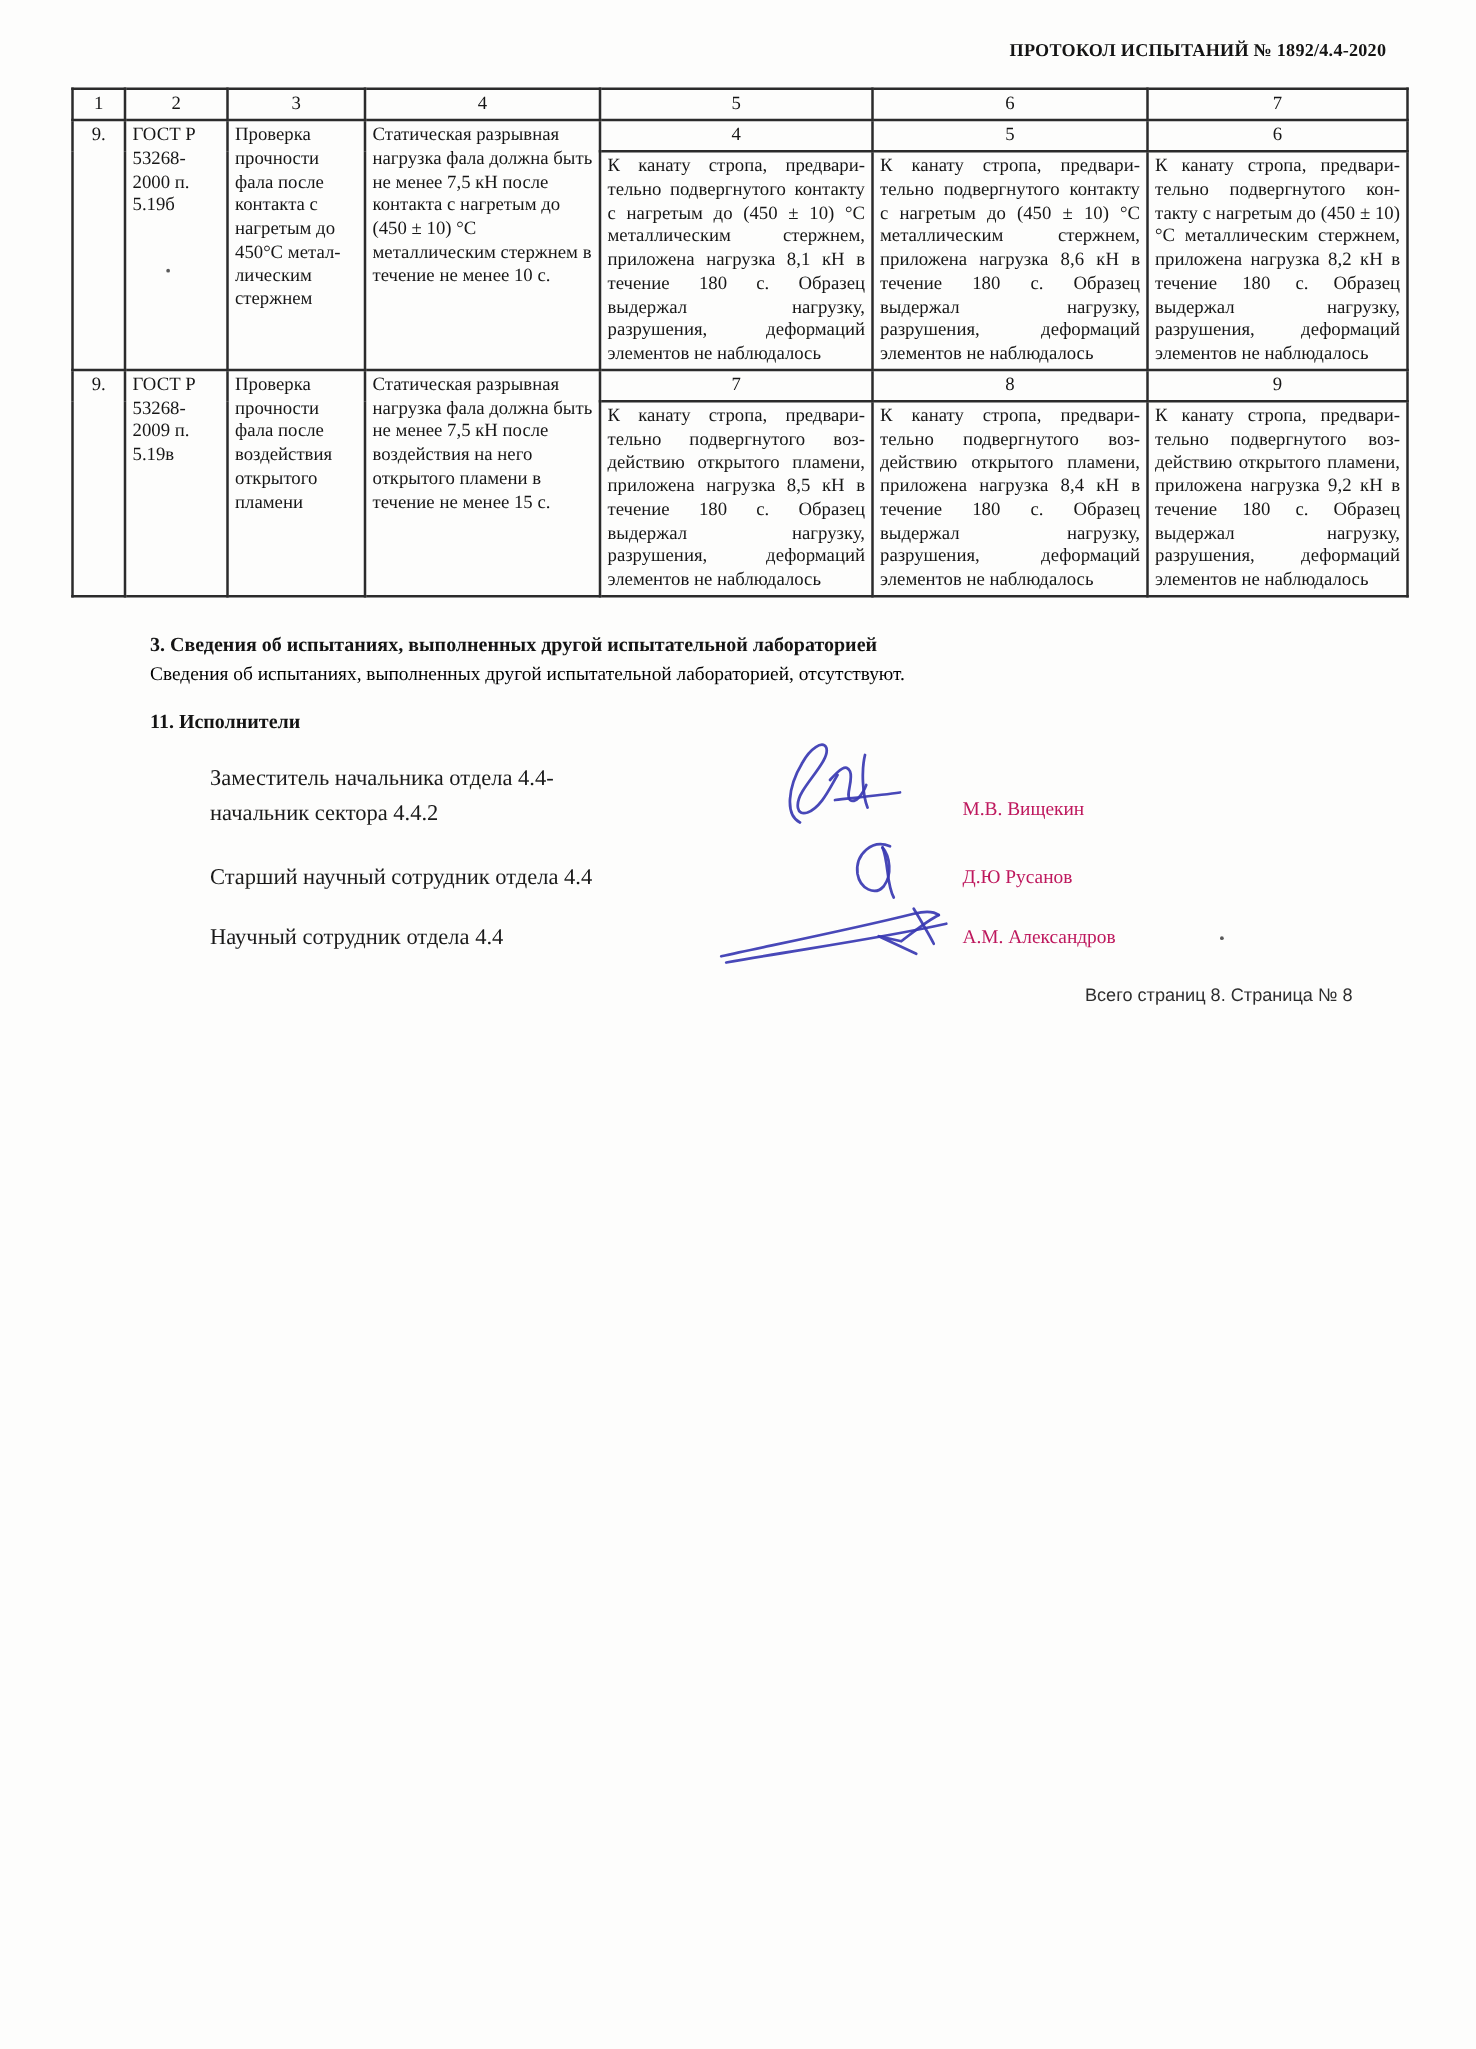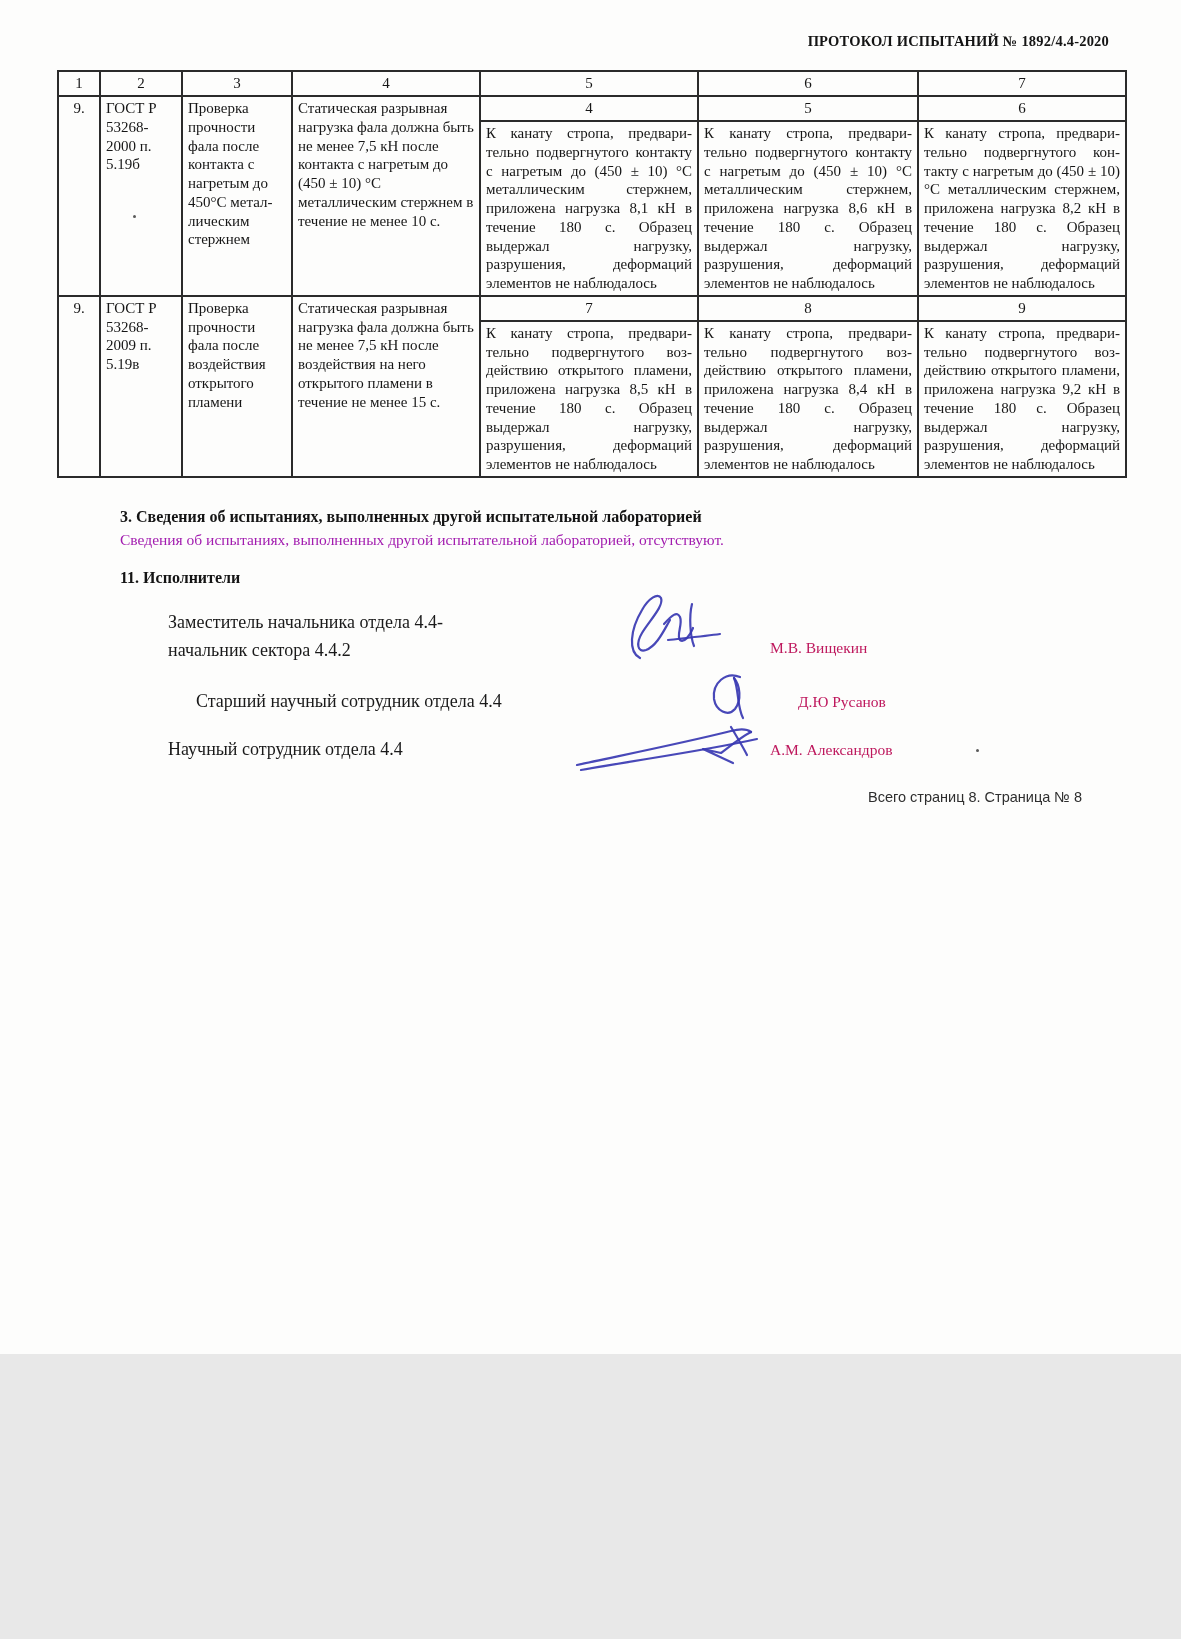--- a/index.html
+++ b/index.html
@@ -1,18 +1,18 @@
 <!DOCTYPE html>
 <html lang="ru"><head>
 <meta charset="utf-8">
 <style>
   html,body{margin:0;padding:0;background:#e8e8e8;}
   .page{
     position:relative;
-    width:1181px;height:1354px;
+    width:1181px;height:1639px;
     margin:0 auto;
     background:#fdfdfc;
     color:#1c1c1c;
     font-family:"Liberation Serif", serif;
     overflow:hidden;
   }
   
   .doc-header{
     position:absolute;top:33px;right:72px;
     font-size:14.5px;font-weight:bold;letter-spacing:.2px;
@@ -41,38 +41,38 @@
   td.c-req{padding:26px 5px 4px 7px;text-align:left;}
   td.c-res{padding:3px 6px 4px 7px;text-align:justify;}
   
   .sec-heading{
     position:absolute;left:120px;
     font-size:16px;font-weight:bold;color:#141414;
   }
   #sec10-heading{top:508px;}
   #sec10-body{
     position:absolute;left:120px;top:531px;
-    font-size:15.5px;color:#a21caf;
+    font-size:15.5px;color:#000000;
   }
   #sec11-heading{top:569px;}
   .executors{
     position:absolute;left:168px;top:608px;width:960px;
   }
   .exec-row{position:relative;}
   .exec-title{
     font-size:18px;line-height:28px;color:#1a1a1a;
     white-space:pre-line;width:430px;
   }
   .exec-name{
     position:absolute;left:602px;top:0;
     font-size:15.5px;line-height:28px;color:#be185d;white-space:nowrap;
   }
   #exec-row-1{height:56px;margin-bottom:27px;}
   #exec-row-1 .exec-name{top:26px;}
-  #exec-row-2{height:21px;margin-bottom:27px;margin-left:28px;}
+  #exec-row-2{height:21px;margin-bottom:27px;}
   #exec-row-2 .exec-title,#exec-row-2 .exec-name{line-height:21px;}
   #exec-row-3{height:21px;}
   #exec-row-3 .exec-title,#exec-row-3 .exec-name{line-height:21px;}
   .sig{position:absolute;pointer-events:none;}
   .sig path{fill:none;stroke-width:2.2;stroke-linecap:round;stroke-linejoin:round;opacity:.92;}
   #sig-1{left:452px;top:-22px;}
   #sig-2{left:508px;top:-24px;}
   #sig-3{left:405px;top:-16px;}
   
   .page-footer{

